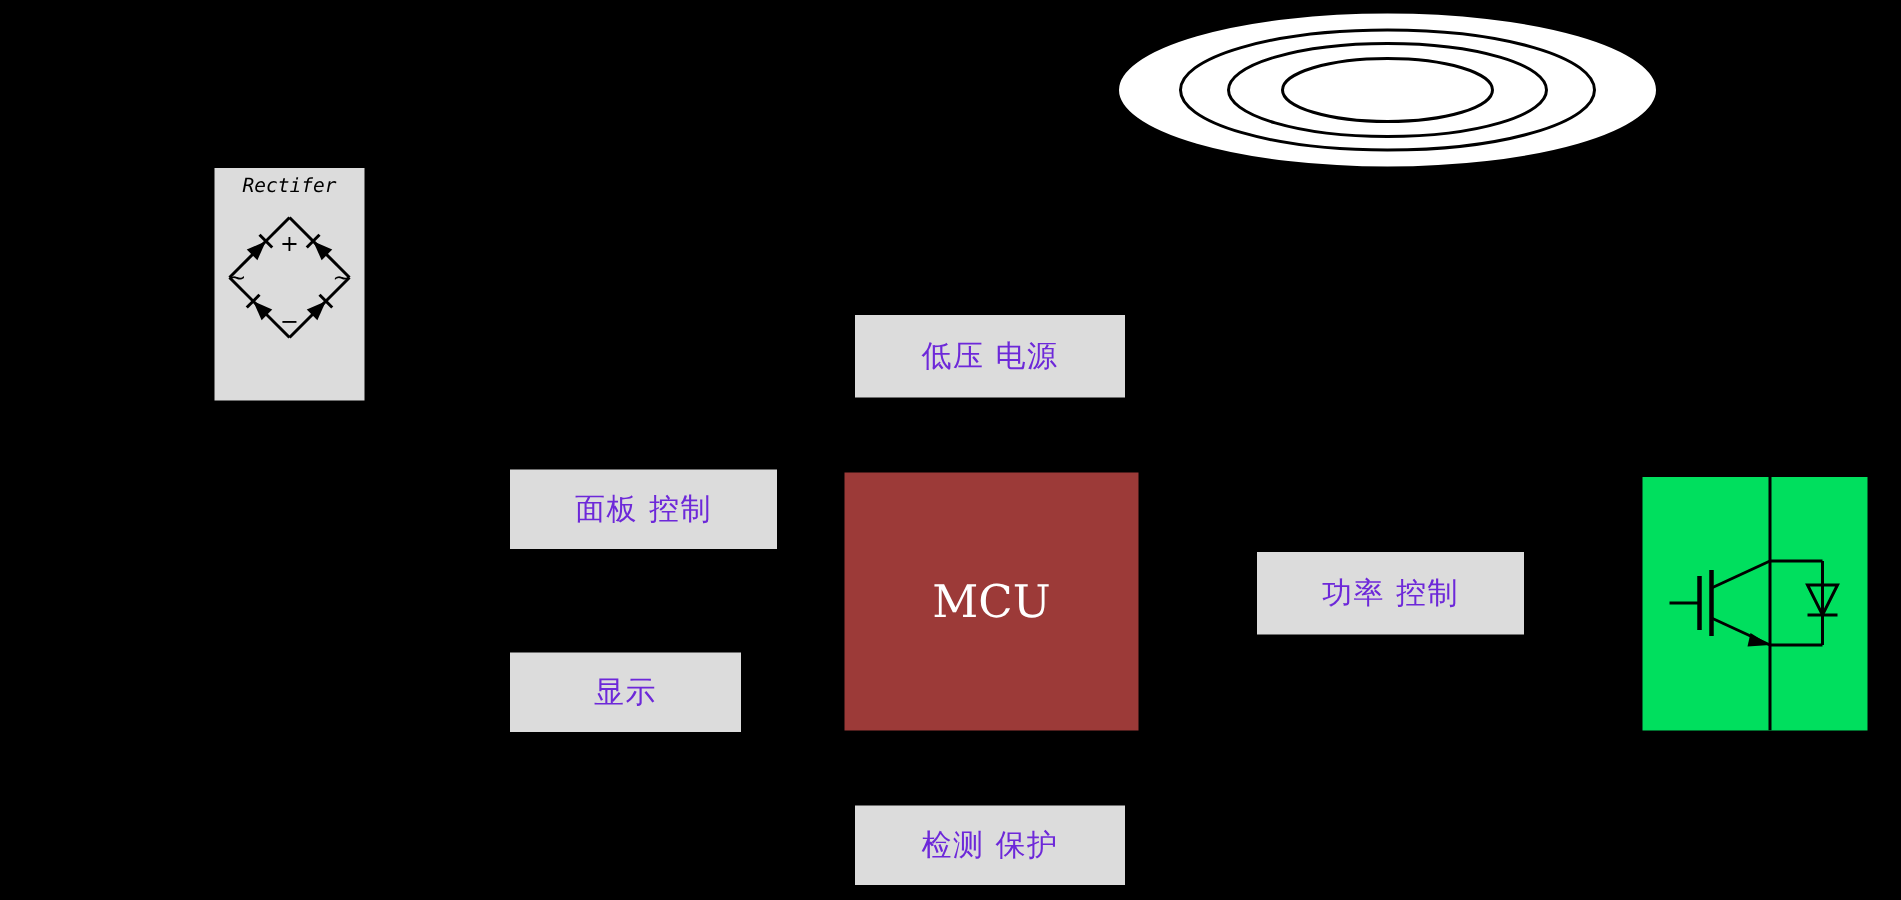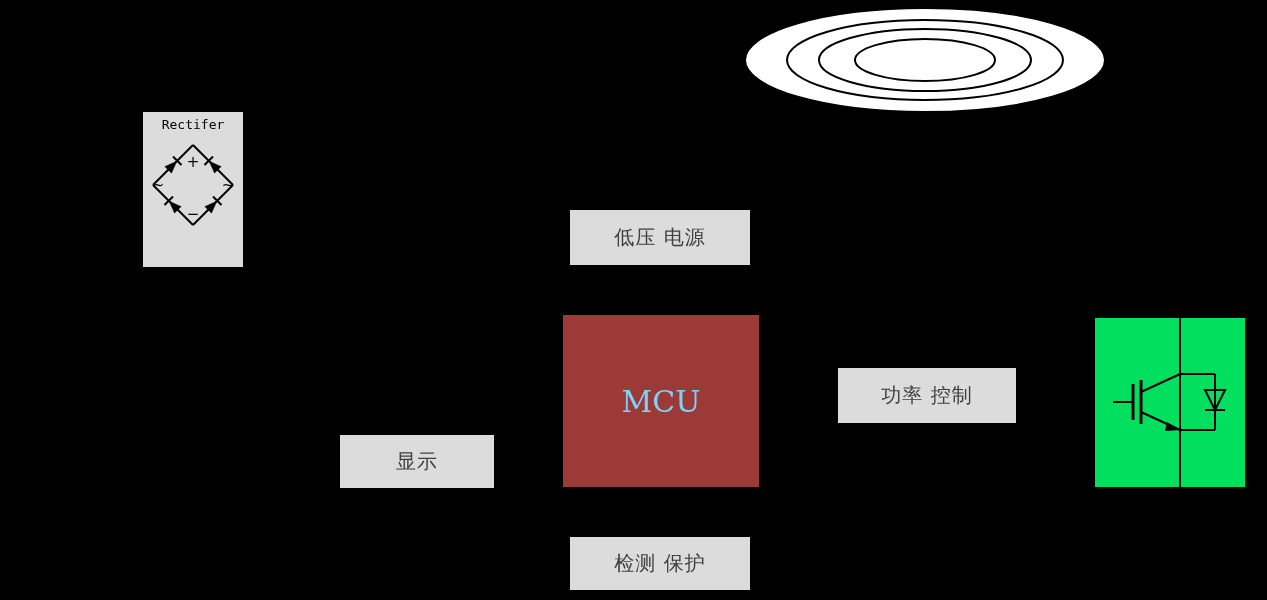--- a/index.html
+++ b/index.html
@@ -6,34 +6,35 @@
   .stage {
     position:relative; width:1267px; height:600px;
     background:#000000; overflow:hidden;
     font-family:"DejaVu Sans","Liberation Sans",sans-serif;
   }
   .block {
     position:absolute; display:flex; align-items:center; justify-content:center;
     box-sizing:border-box; text-align:center;
   }
   .gray-block {
-    background:#DCDCDC; color:#404040; font-size:20px; letter-spacing:1px;
+    background:#DCDCDC; color:#6d28d9; font-size:20px; letter-spacing:1px;
   }
   .mcu-block {
-    background:#9C3A38; color:#7dd3fc; font-size:30px;
+    background:#9C3A38; color:#ffffff; font-size:30px;
     font-family:"DejaVu Serif","Liberation Serif",serif;
     left:563px; top:315px; width:196px; height:172px;
   }
   .rectifier-block {
     background:#DCDCDC; left:143px; top:112px; width:100px; height:155px;
     flex-direction:column; justify-content:flex-start; padding-top:5px;
   }
   .rectifier-label {
     color:#000; font-size:13px;
     font-family:"DejaVu Sans Mono","Liberation Mono",monospace;
+    font-style:italic;
   }
   .igbt-block {
     background:#00DF5E; left:1095px; top:318px; width:150px; height:169px;
   }
   .coil {
     position:absolute; left:740px; top:4px; width:370px; height:112px;
   }
   .lv-block     { left:570px; top:210px; width:180px; height:55px; }
   .panel-block  { left:340px; top:313px; width:178px; height:53px; }
   .disp-block   { left:340px; top:435px; width:154px; height:53px; }
@@ -77,20 +78,23 @@
       <text x="50" y="82" font-size="15" text-anchor="middle" fill="#000000">−</text>
       <text x="15" y="53" font-size="15" text-anchor="middle" fill="#000000">~</text>
       <text x="85" y="53" font-size="15" text-anchor="middle" fill="#000000">~</text>
     </svg>
   </div>
 
   <div class="block gray-block lv-block">
     <span>低压 电源</span>
   </div>
 
+  <div class="block gray-block panel-block">
+    <span>面板 控制</span>
+  </div>
 
   <div class="block gray-block disp-block">
     <span>显示</span>
   </div>
 
   <div class="block mcu-block">
     <span>MCU</span>
   </div>
 
   <div class="block gray-block detect-block">

